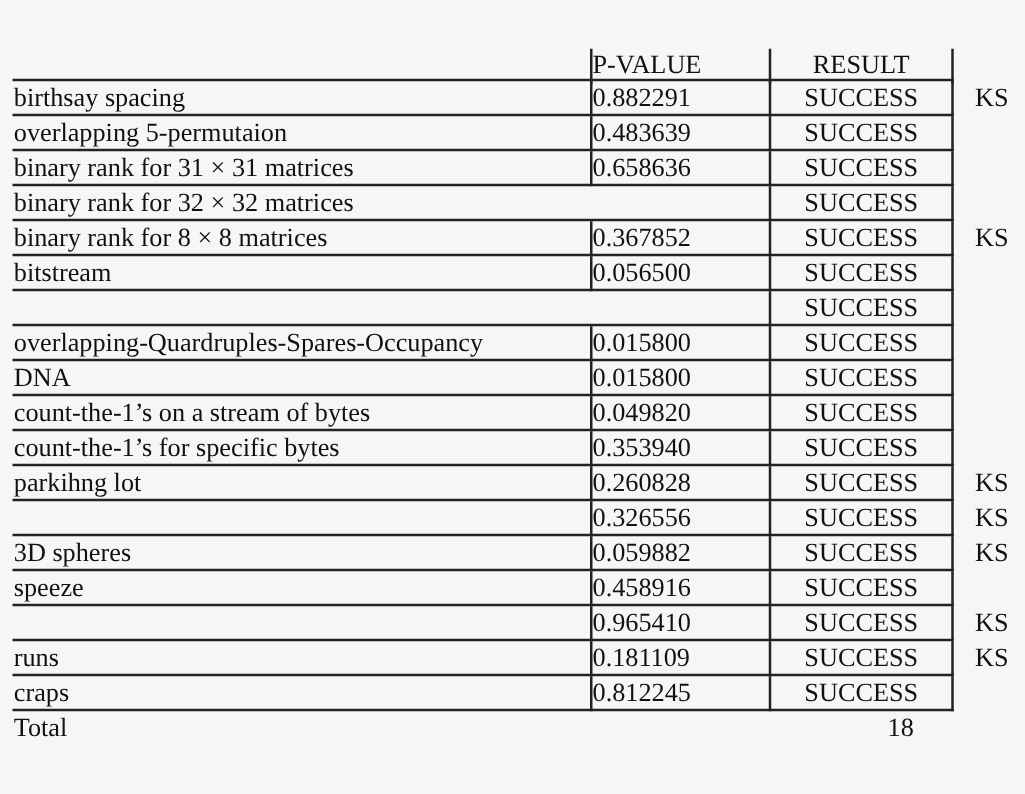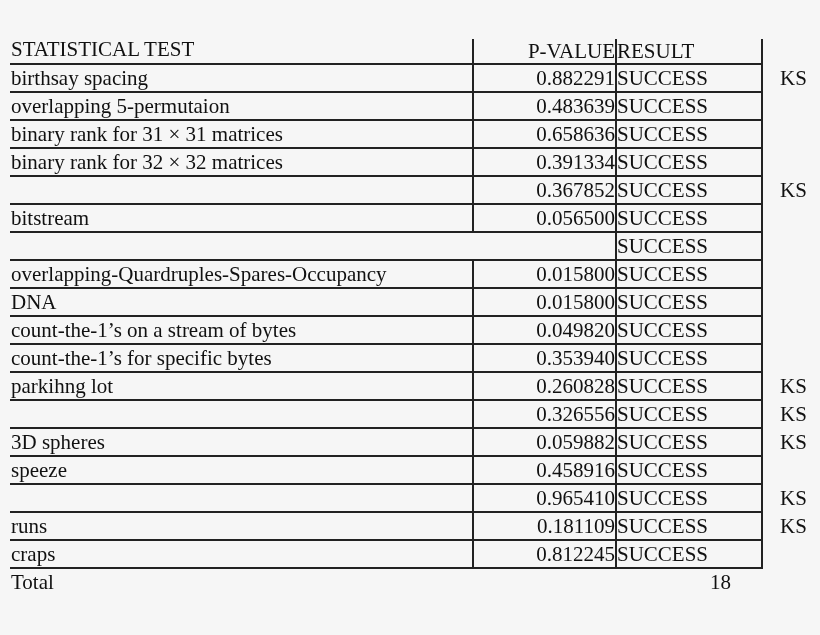--- a/index.html
+++ b/index.html
@@ -5,33 +5,32 @@
     html, body { margin: 0; padding: 0; }
     body {
       width: 820px; height: 635px; background: #f6f6f6; position: relative; overflow: hidden;
       font-family: "Liberation Serif", "DejaVu Serif", serif; color: #111;
     }
     .tbl { position: absolute; left: 10px; top: 37px; width: 753px; }
     .row { position: relative; height: 28px; border-bottom: 2px solid #222; box-sizing: border-box; }
     .row.total { border-bottom: none; }
     .cell { position: absolute; top: 0; height: 28px; line-height: 26px; font-size: 21px; white-space: nowrap; }
     .c-name { left: 1px; }
-    .c-p { left: 462px; width: 143px; text-align: right; border-left: 2px solid #222; box-sizing: border-box; height: 28px; }
-    .c-r { left: 605px; width: 148px; text-align: left; border-left: 2px solid #222; border-right: 2px solid #222; box-sizing: border-box; height: 28px; }
+    .c-p { left: 462px; width: 143px; text-align: left; border-left: 2px solid #222; box-sizing: border-box; height: 28px; }
+    .c-r { left: 605px; width: 148px; text-align: center; border-left: 2px solid #222; border-right: 2px solid #222; box-sizing: border-box; height: 28px; }
     .row.header .c-p, .row.header .c-r { top: 2px; }
     .row.header .cell { line-height: 24px; }
     .c-ks { left: 770px; text-align: right; }
     .row.total .c-total { position: absolute; left: 700px; width: 50px; }
   </style>
 </head>
 <body>
 
 <div class="tbl">
   <div class="row header">
-    <span class="cell c-name">STATISTICAL TEST</span>
     <span class="cell c-p">P-VALUE</span>
     <span class="cell c-r">RESULT</span>
   </div>
   <div id="rows">
       <div class="row">
         <span class="cell c-name">birthsay spacing</span>
         <span class="cell c-p">0.882291</span>
         <span class="cell c-r">SUCCESS</span>
         <span class="cell c-ks">KS</span>
       </div>
@@ -42,25 +41,25 @@
         <span class="cell c-ks"></span>
       </div>
       <div class="row">
         <span class="cell c-name">binary rank for 31 × 31 matrices</span>
         <span class="cell c-p">0.658636</span>
         <span class="cell c-r">SUCCESS</span>
         <span class="cell c-ks"></span>
       </div>
       <div class="row">
         <span class="cell c-name">binary rank for 32 × 32 matrices</span>
-        <span class="cell c-p">0.391334</span>
         <span class="cell c-r">SUCCESS</span>
         <span class="cell c-ks"></span>
       </div>
       <div class="row">
+        <span class="cell c-name">binary rank for 8 × 8 matrices</span>
         <span class="cell c-p">0.367852</span>
         <span class="cell c-r">SUCCESS</span>
         <span class="cell c-ks">KS</span>
       </div>
       <div class="row">
         <span class="cell c-name">bitstream</span>
         <span class="cell c-p">0.056500</span>
         <span class="cell c-r">SUCCESS</span>
         <span class="cell c-ks"></span>
       </div>

